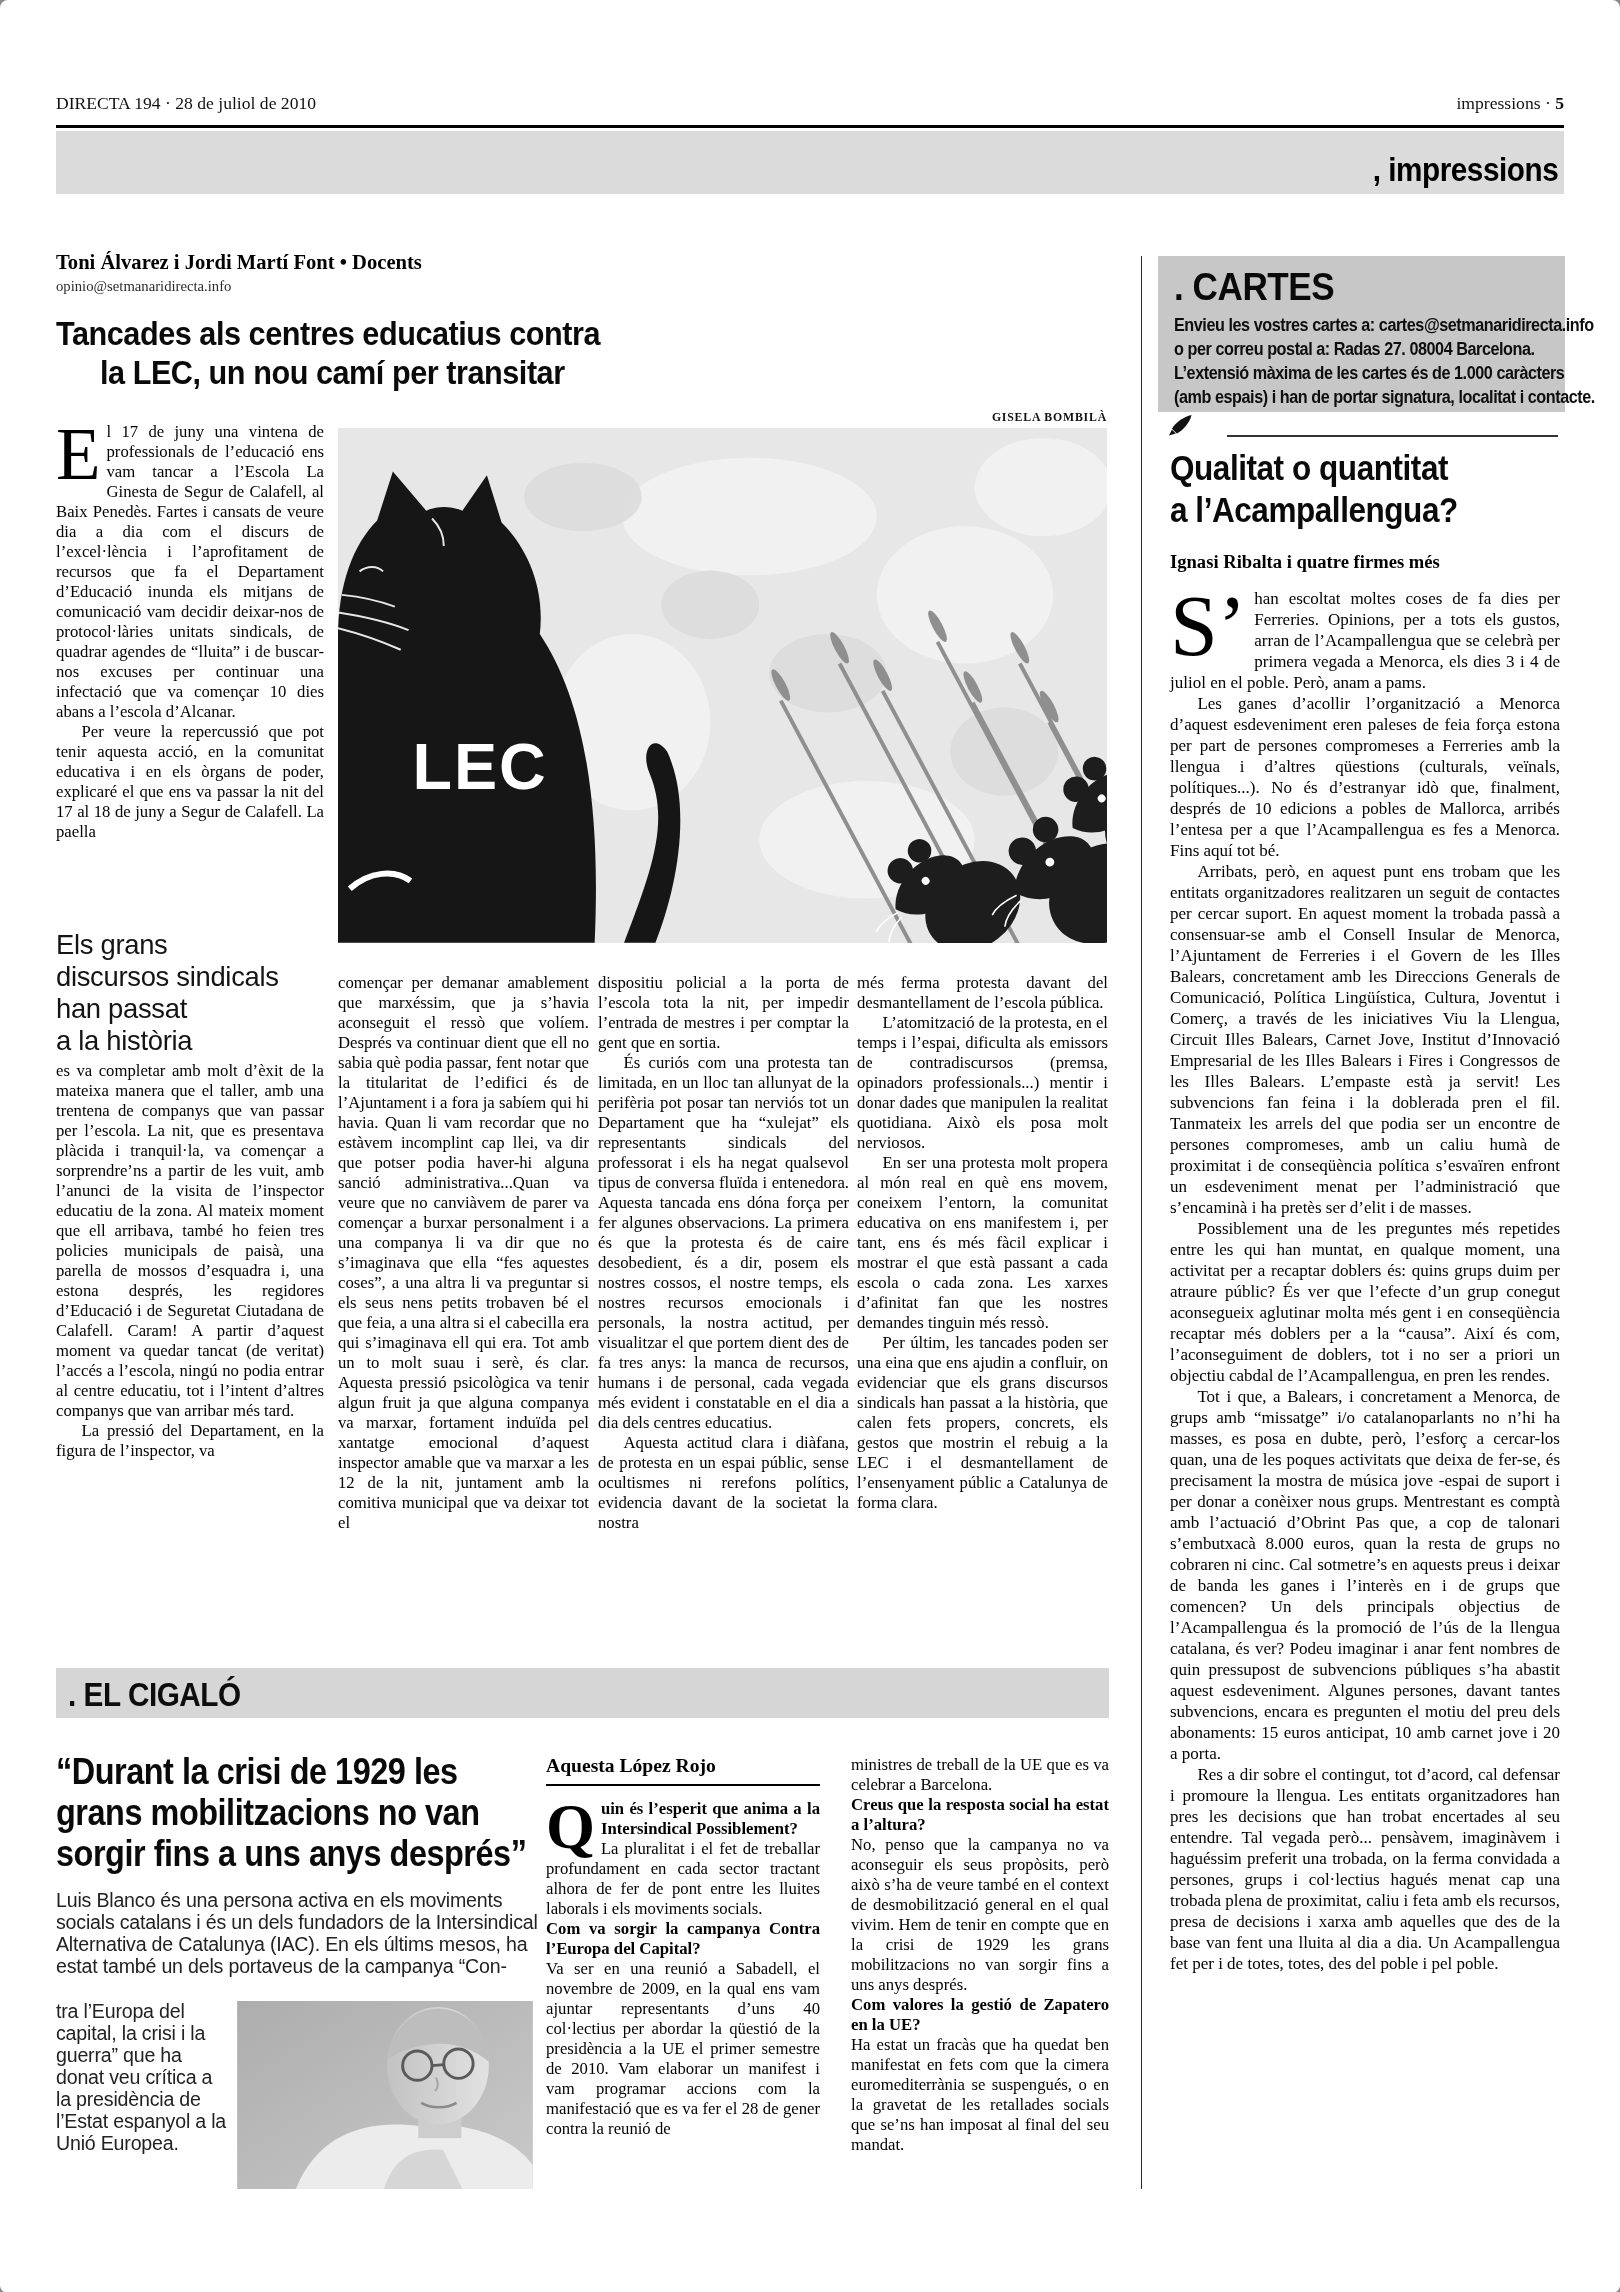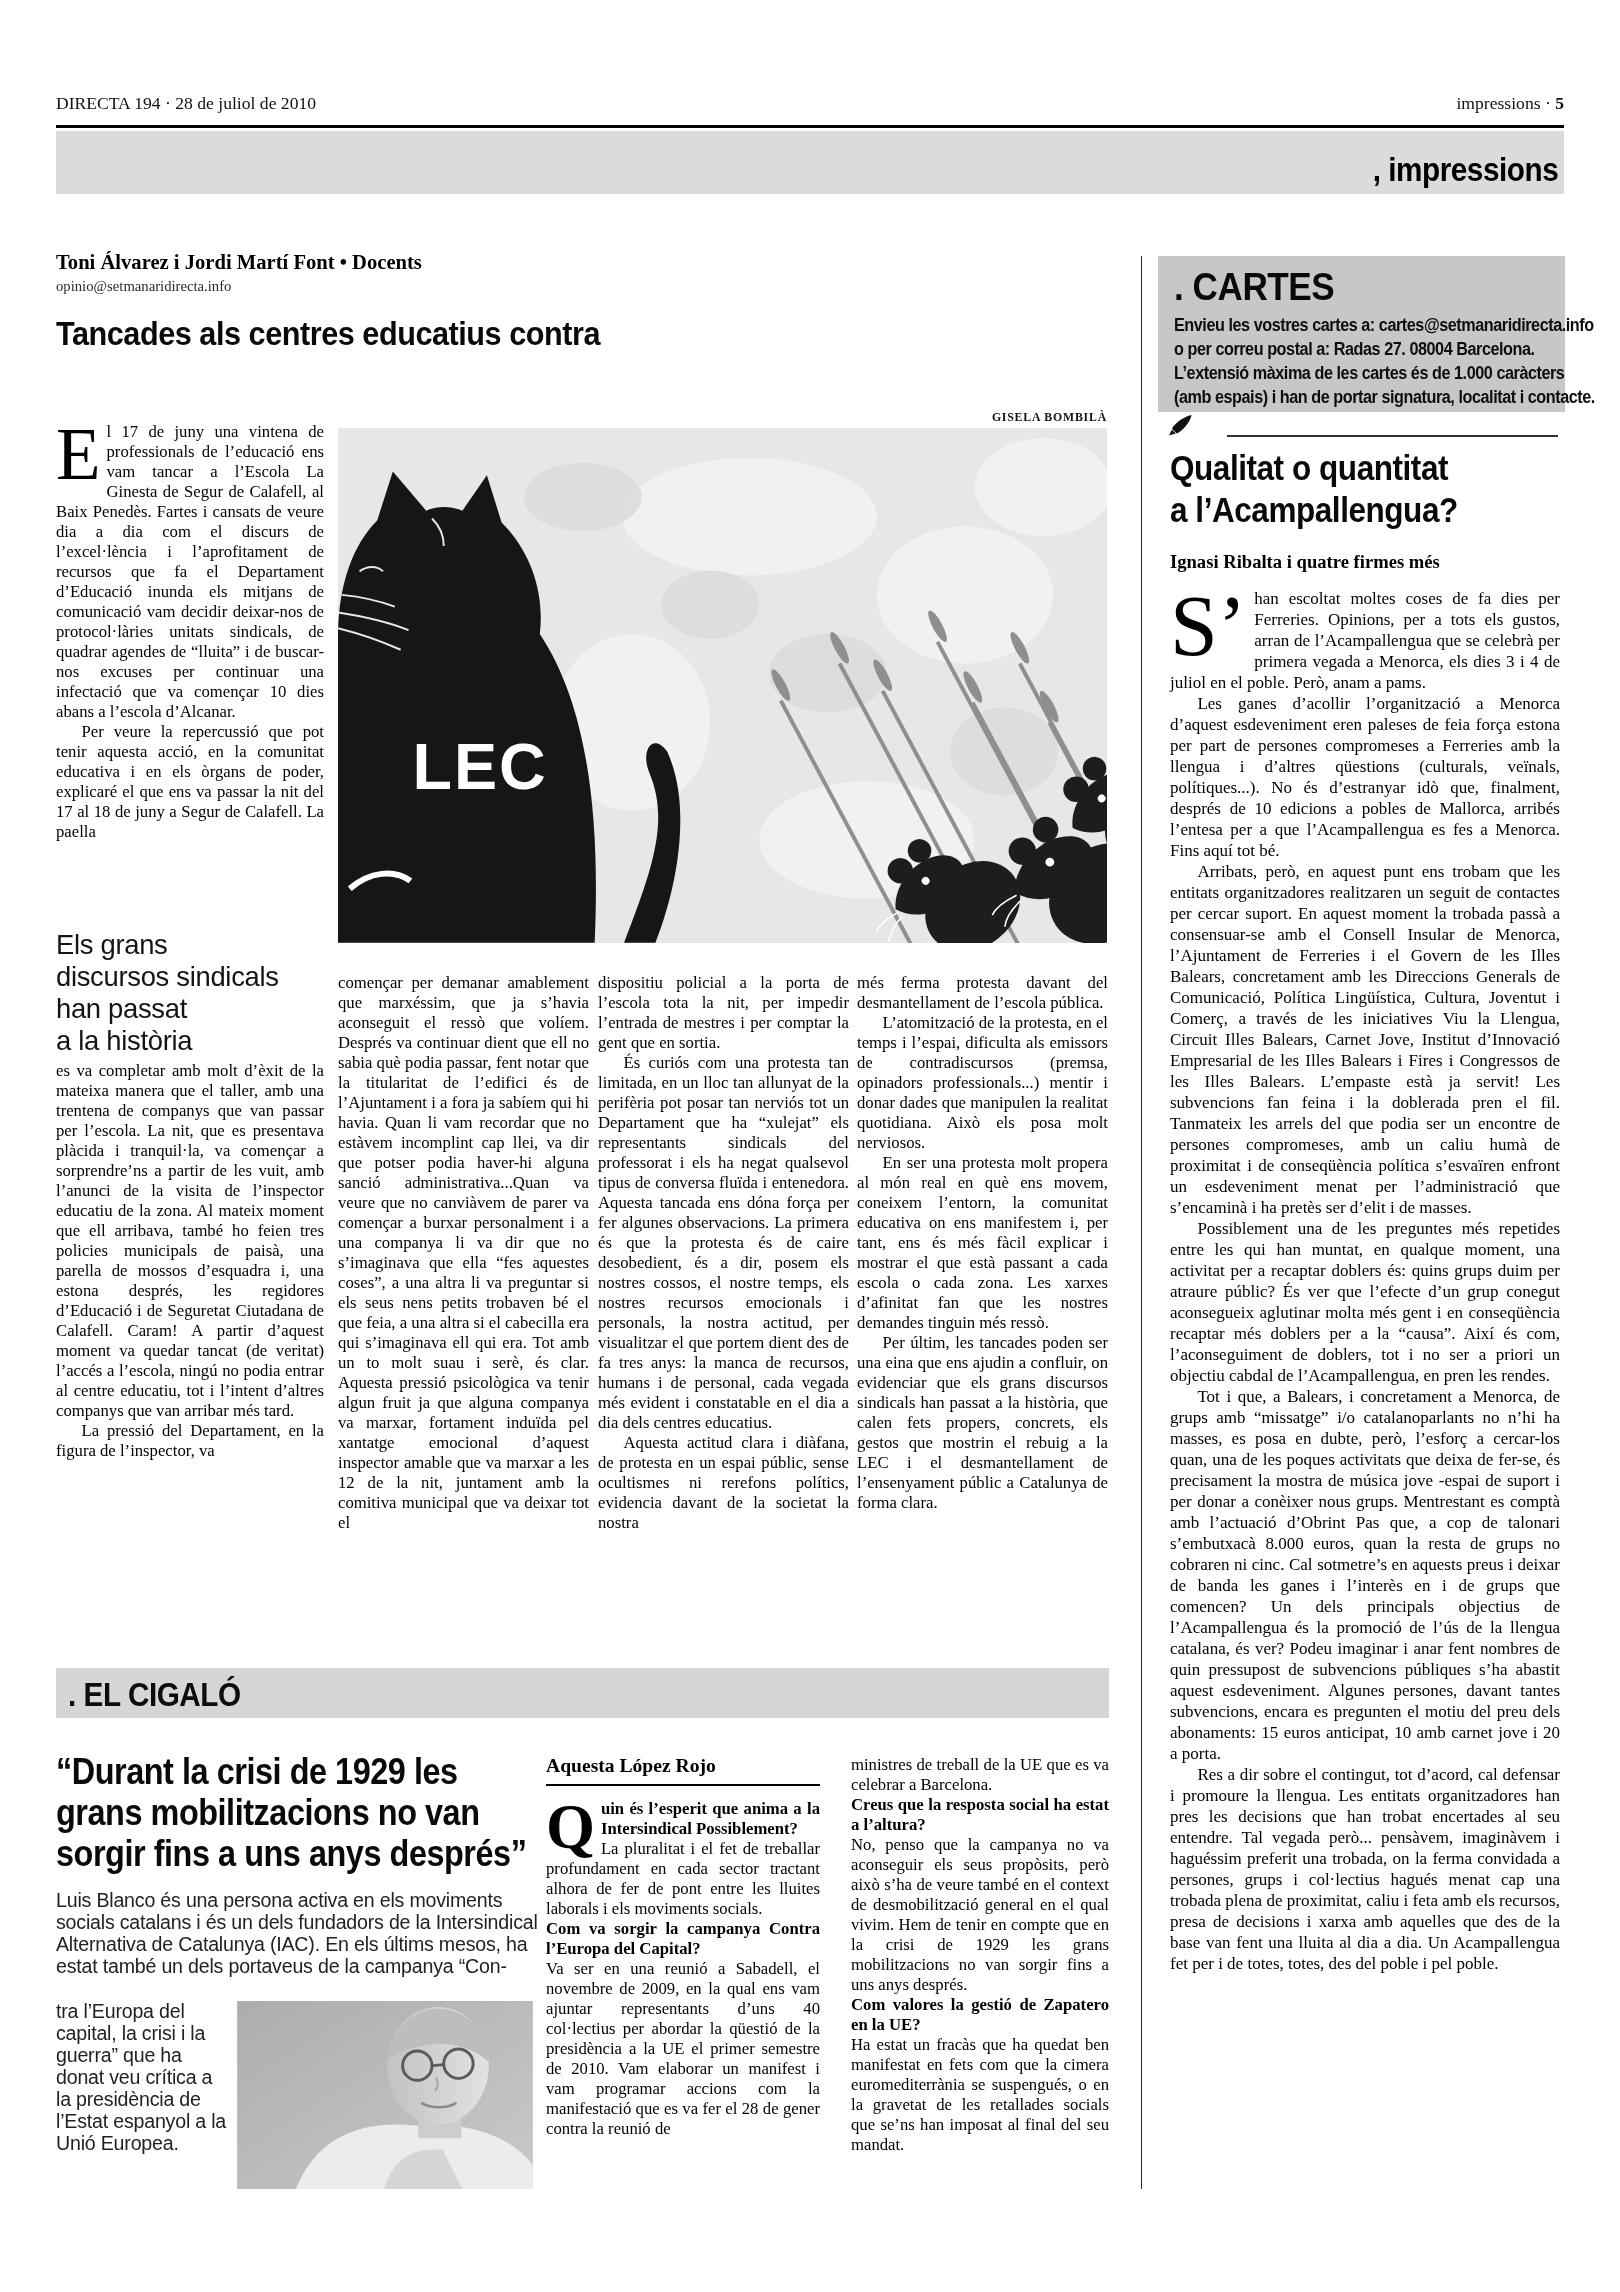--- a/index.html
+++ b/index.html
@@ -1,16 +1,16 @@
 <!DOCTYPE html>
 <html lang="ca"><head>
 <meta charset="utf-8">
 <style>
   html,body{margin:0;padding:0;background:#888;}
-  #page{position:relative;width:1620px;height:2293px;background:#fff;font-family:"Liberation Serif",serif;color:#000;overflow:hidden;}
+  #page{position:relative;width:1620px;height:2293px;background:#fff;font-family:"Liberation Serif",serif;color:#000;overflow:hidden;border-radius:8px;}
   .abs{position:absolute;}
   .cond{display:inline-block;transform:scaleX(.9);transform-origin:0 50%;white-space:nowrap;letter-spacing:-0.5px;}
   .cond-r{transform-origin:100% 50%;}
   
   .hdr-small{font:17.6px/21.6px "Liberation Serif",serif;color:#111;}
   .rule{background:#000;}
   .band{background:#dbdbdb;display:flex;align-items:flex-end;justify-content:flex-end;}
   .band-txt{font:bold 33px/1 "Liberation Sans",sans-serif;color:#000000;padding:0 5.9px 7.8px 0;}
   
   .byline{font:bold 20.6px/23.5px "Liberation Serif",serif;}
@@ -56,20 +56,21 @@
   </div>
   <div class="abs rule" style="left:56px;top:125px;width:1508px;height:2.9px;"></div>
   <div class="abs band" style="left:56px;top:131px;width:1508px;height:63px;">
     <span class="band-txt"><span class="cond cond-r">, impressions</span></span>
   </div>
 
   <div class="abs byline" style="left:56px;top:251px;">Toni Álvarez i Jordi Martí Font • Docents</div>
   <div class="abs email" style="left:56px;top:278px;">opinio@setmanaridirecta.info</div>
   <div class="abs h-main" style="left:56px;top:314px;text-align:center;">
     <div><span class="cond">Tancades als centres educatius contra</span></div>
+    <div><span class="cond">la LEC, un nou camí per transitar</span></div>
   </div>
 
   <div class="abs credit" style="left:686px;top:411px;width:421px;">GISELA BOMBILÀ</div>
   <div class="abs illo" style="left:338px;top:428px;width:769px;height:515px;">
     <svg width="769" height="515" viewBox="0 0 785 525" xmlns="http://www.w3.org/2000/svg">
       <rect width="785" height="525" fill="#e7e7e7"></rect>
       <g fill="#f4f4f4" opacity="0.8">
         <ellipse cx="420" cy="90" rx="130" ry="60"></ellipse>
           <ellipse cx="640" cy="170" rx="90" ry="70"></ellipse>
         <ellipse cx="300" cy="300" rx="80" ry="90"></ellipse>

